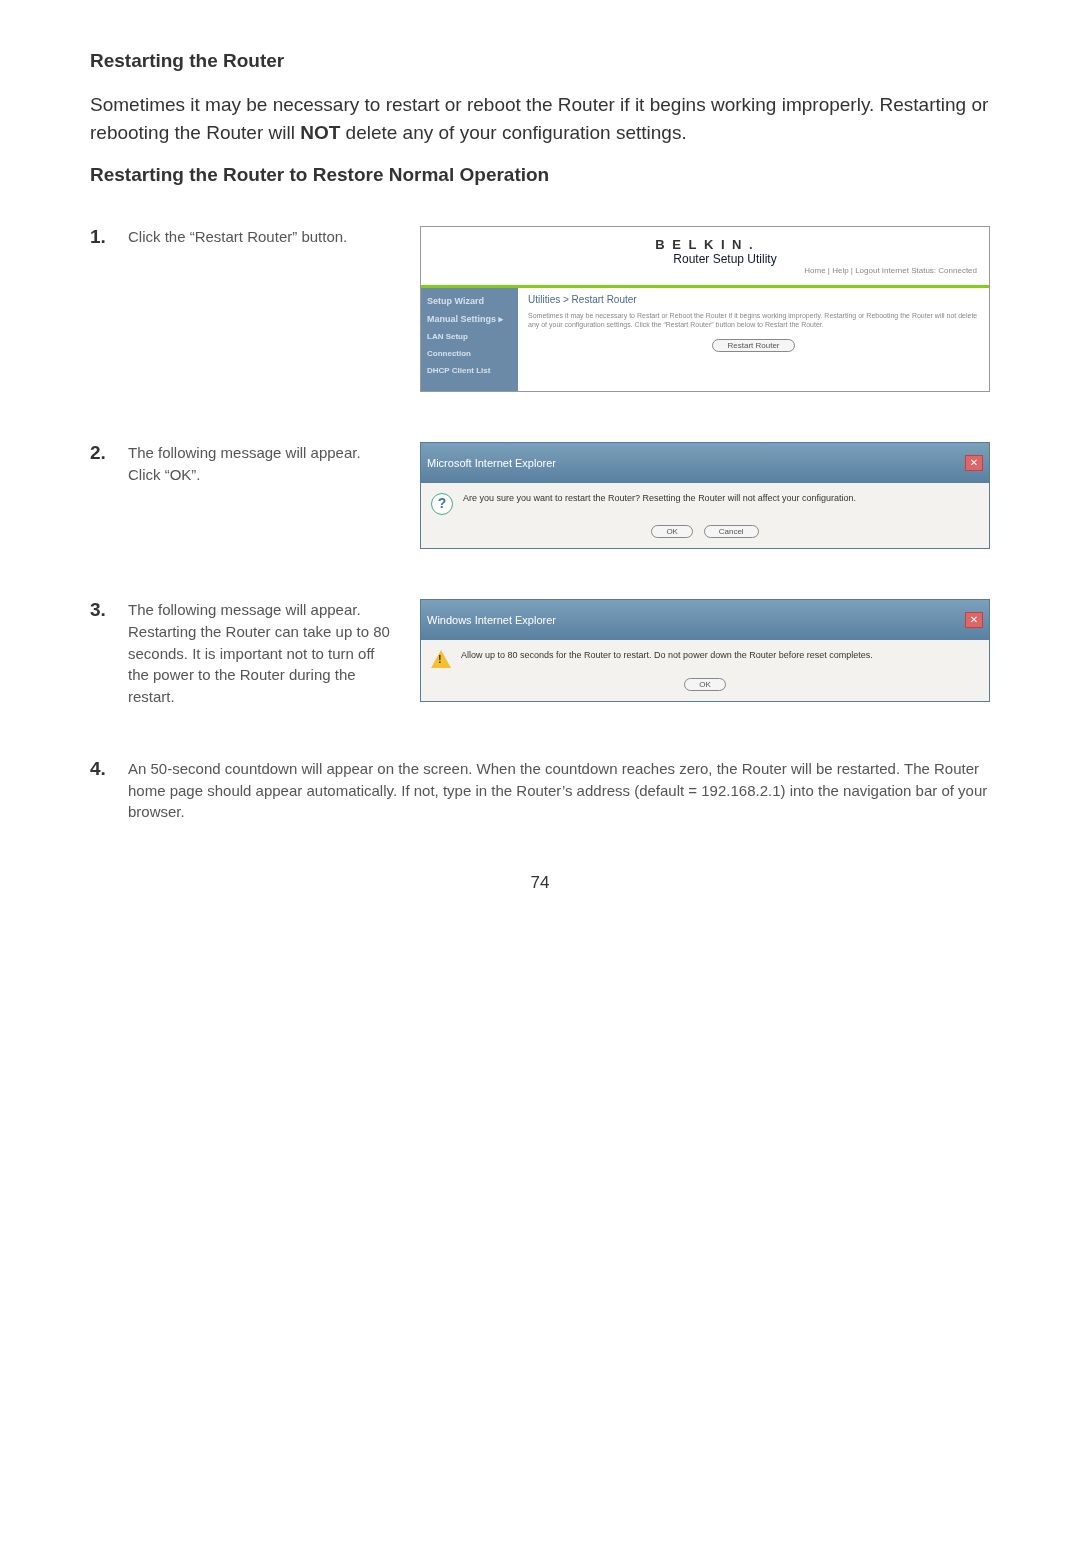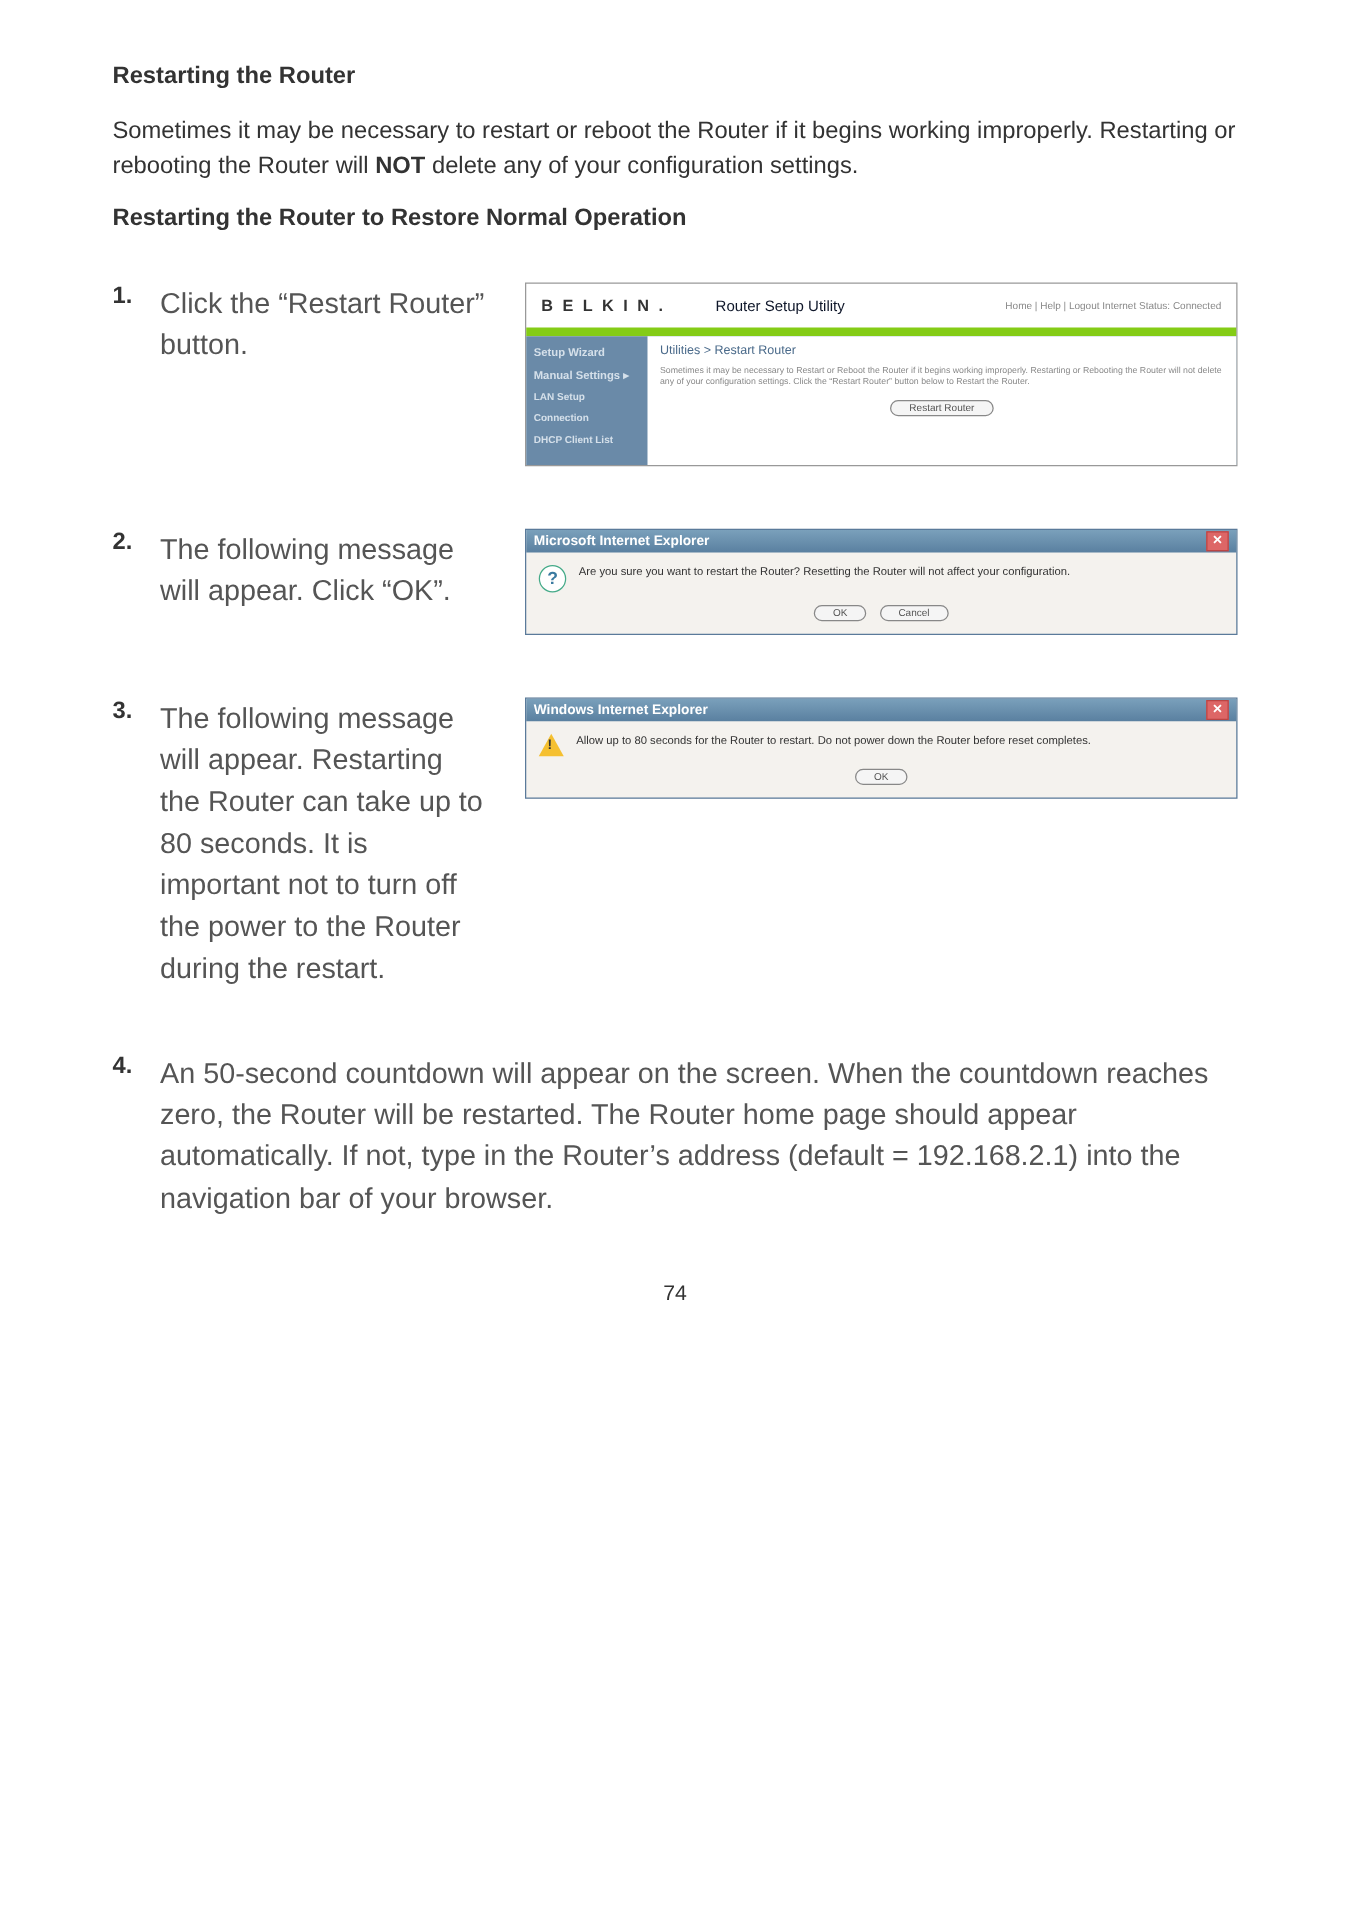--- a/index.html
+++ b/index.html
@@ -47,21 +47,21 @@
     display: flex;
     align-items: flex-start;
   }
   .step-num {
     font-weight: bold;
     font-size: 19px;
     width: 38px;
     flex-shrink: 0;
   }
   .step-desc {
-    font-size: 23px;
+    font-size: 15px;
     line-height: 1.45;
     color: #555;
   }
   .step-fullwidth {
     display: flex;
     align-items: flex-start;
     margin-bottom: 50px;
   }
   .step-fullwidth .step-desc {
     flex: 1;
@@ -72,21 +72,22 @@
   
   .shot1 {
     border: 1px solid #999;
     background: #fff;
     font-size: 10px;
   }
   .shot1-header {
     display: flex;
     align-items: center;
     padding: 10px 12px;
-    border-bottom: 7px solid #84cc16;
+    border-bottom: 3px solid #84cc16;
+    flex-direction: column;
   }
   .shot1-logo {
     font-weight: bold;
     font-size: 13px;
     letter-spacing: 2px;
     color: #333;
   }
   .shot1-title {
     margin-left: 40px;
     color: #0f172a;
@@ -142,25 +143,25 @@
   }
   
   .dialog {
     border: 1px solid #5a7a9a;
     background: #f4f2ee;
     font-size: 10px;
   }
   .dialog-titlebar {
     background: linear-gradient(#7aa0bb, #5a80a0);
     color: #fff;
-    padding: 1px 6px;
+    padding: 12px 6px;
     font-size: 11px;
     display: flex;
     align-items: center;
-    font-weight: bold;
+    font-weight: normal;
   }
   .dialog-close {
     margin-left: auto;
     background: #d66;
     color: #fff;
     width: 16px;
     height: 14px;
     text-align: center;
     font-size: 10px;
     line-height: 14px;

